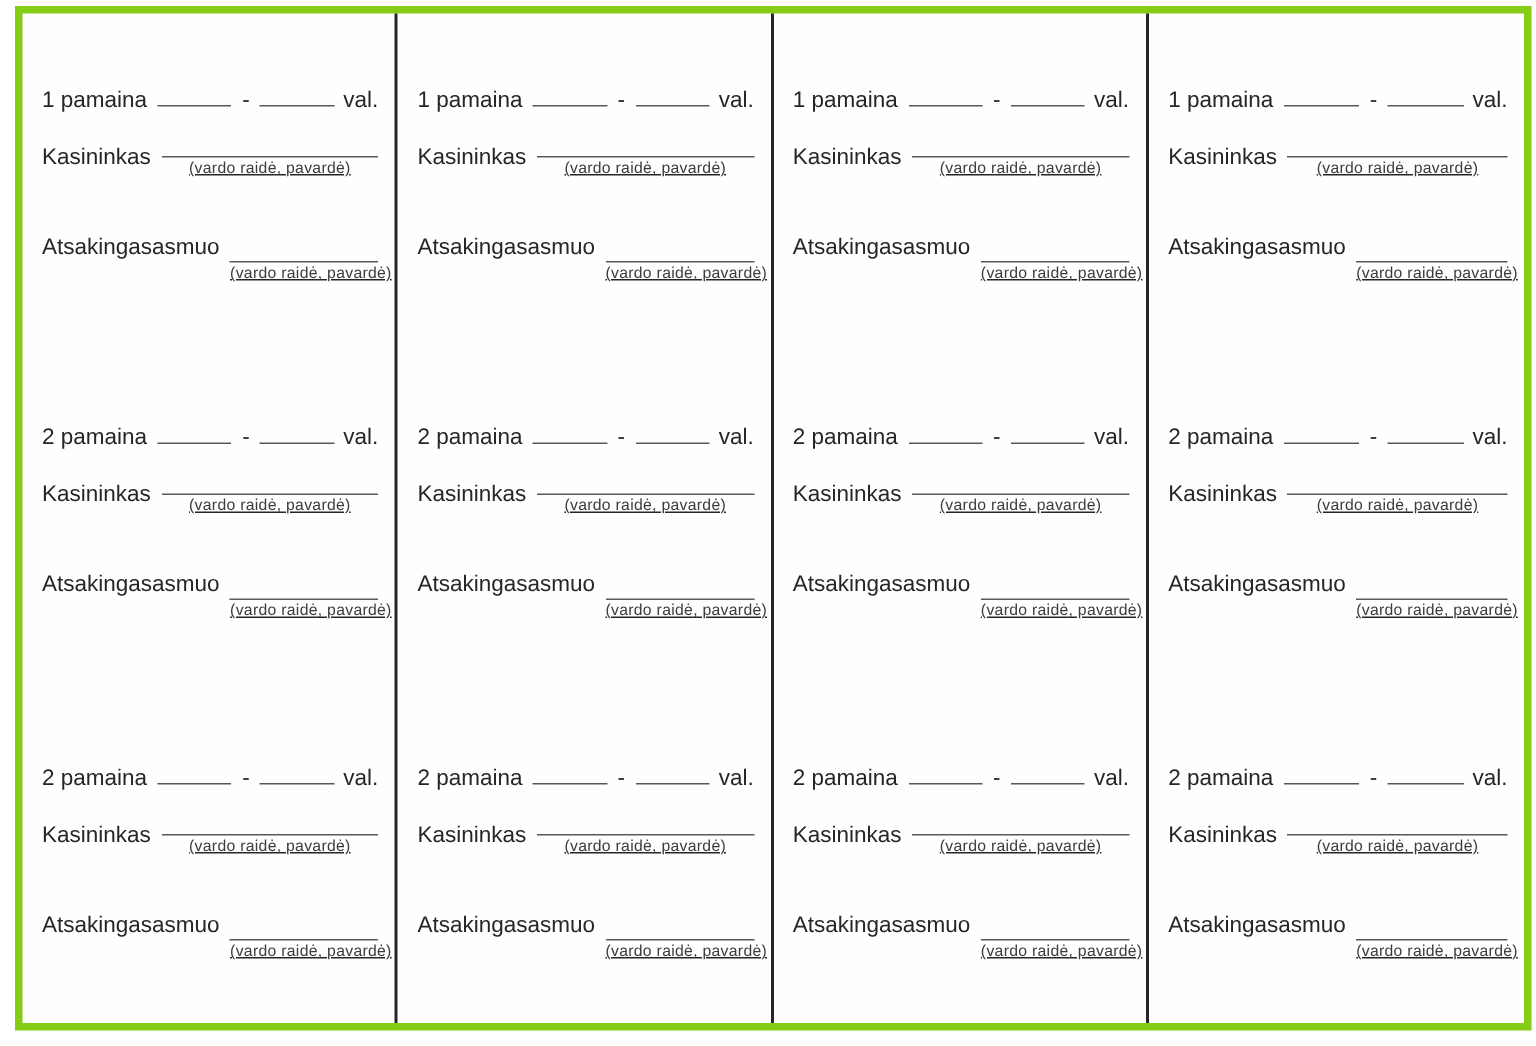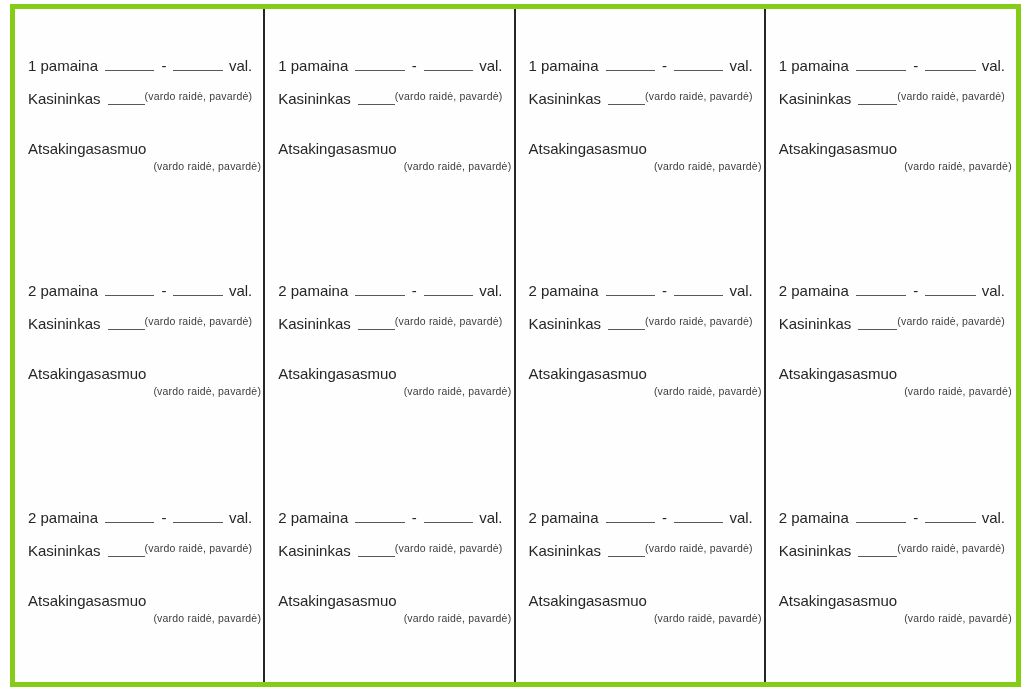--- a/index.html
+++ b/index.html
@@ -58,33 +58,34 @@
     border-bottom: 1.4px solid #585858;
     height: 14px;
   }
   .line.short { width: 61px; }
   .shift-row .line.start { margin-left: 7px; }
   .shift-row .dash { margin: 0 7px; }
   .shift-row .units { margin-left: auto; padding-left: 6px; }
 
   .pair-row {
     display: flex;
-    align-items: flex-start;
+    align-items: center;
     font-size: 15px;
     line-height: 19px;
   }
   .cashier-row { top: 33px; }
   .responsible-row { top: 83px; }
 
   .field {
     flex: 1;
     min-width: 0;
     display: flex;
-    flex-direction: row;
+    flex-direction: column;
     margin-left: 7px;
+    text-decoration: underline;
   }
   .field .line.long { width: 100%; height: 15px; }
   .responsible-row .field { margin-top: 20px; }
 
   .caption {
     font-size: 10.5px;
     line-height: 13px;
     color: #3c3c3c;
     text-align: center;
     padding-top: 1px;

